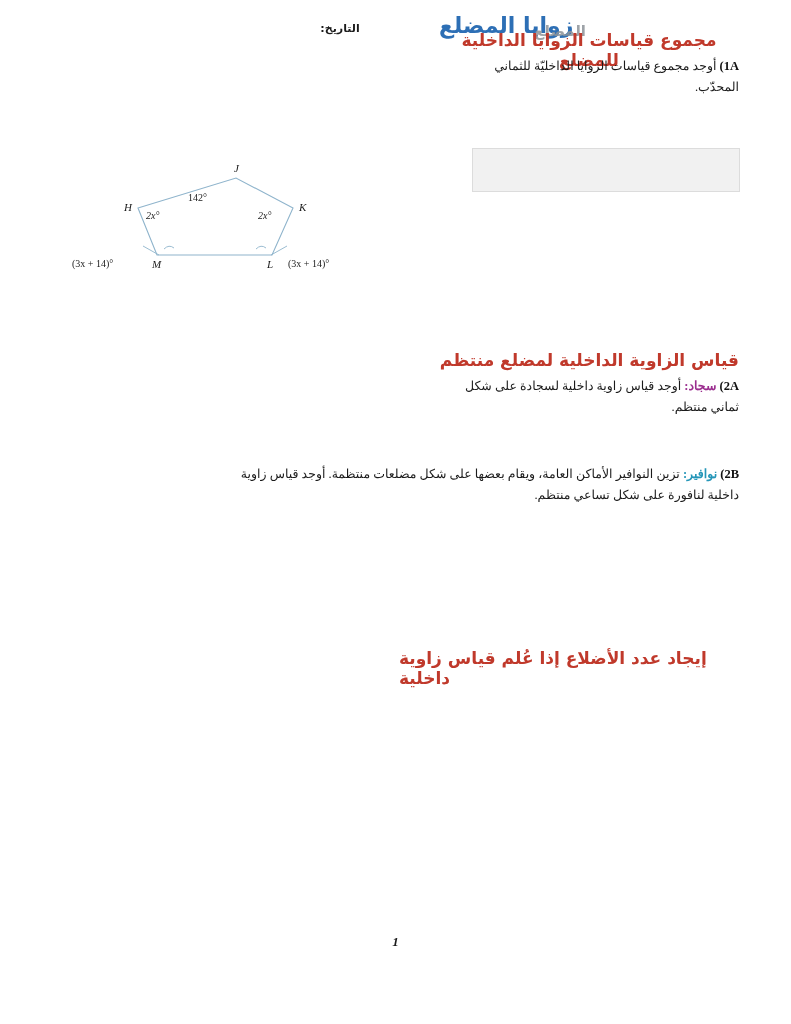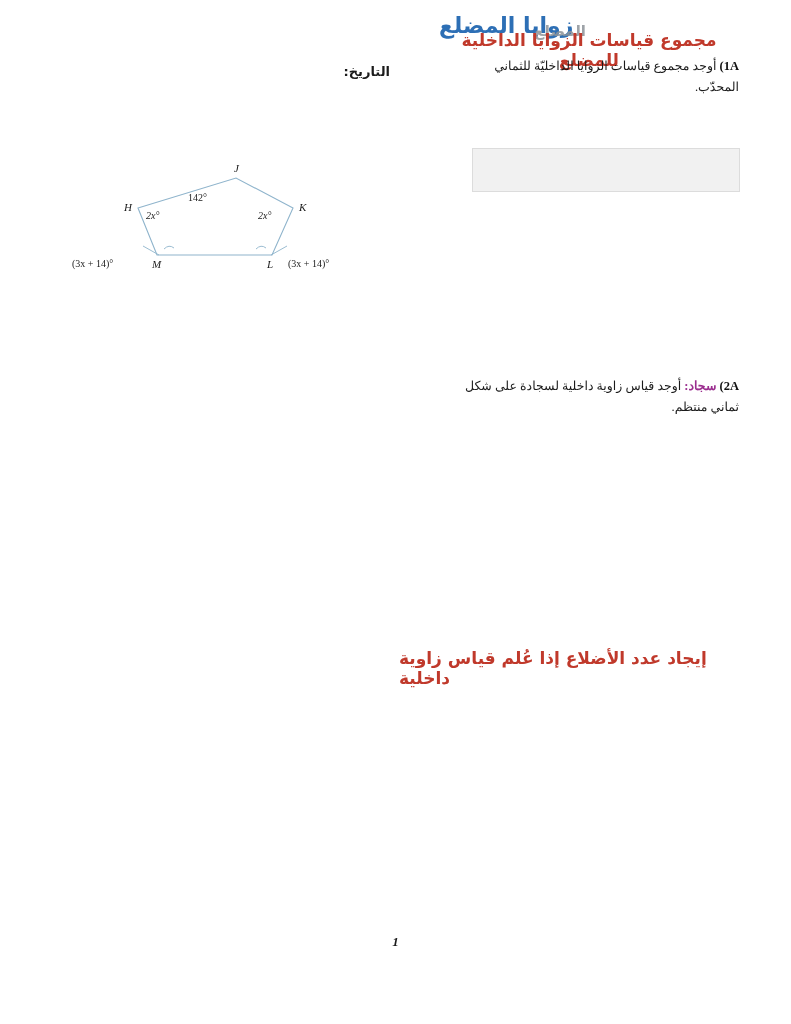--- a/index.html
+++ b/index.html
@@ -19,28 +19,27 @@
     width: 791px;
     height: 1024px;
   }
 
   
   .date-label {
     position: absolute;
     left: 290px;
     top: 22px;
     width: 100px;
-    text-align: right;
-    direction: rtl;
-    font-family: "DejaVu Sans", sans-serif;
-    font-size: 13px;
+    text-align: center;
+    direction: rtl;
+    font-family: "DejaVu Sans", sans-serif;
+    font-size: 11px;
     font-weight: bold;
     color: #1b1b1b;
     letter-spacing: 0px;
-    margin-top: 42px;
   }
   .title-block {
     position: absolute;
     right: 52px;
     top: 14px;
     width: 300px;
     text-align: left;
     direction: rtl;
   }
   .main-title {
@@ -213,26 +212,32 @@
       <text x="64" y="51" font-family="Liberation Serif, serif" font-size="11" font-style="italic" fill="#1b1b1b">H</text>
 
       <text x="128" y="41" font-family="Liberation Serif, serif" font-size="10" fill="#1b1b1b">142°</text>
       <text x="86" y="59" font-family="Liberation Serif, serif" font-size="10" font-style="italic" fill="#1b1b1b">2x°</text>
       <text x="198" y="59" font-family="Liberation Serif, serif" font-size="10" font-style="italic" fill="#1b1b1b">2x°</text>
       <text x="12" y="107" font-family="Liberation Serif, serif" font-size="10" fill="#1b1b1b">(3x + 14)°</text>
       <text x="228" y="107" font-family="Liberation Serif, serif" font-size="10" fill="#1b1b1b">(3x + 14)°</text>
     </svg>
   </div>
 
+  <div class="red-heading head-2">قياس الزاوية الداخلية لمضلع منتظم</div>
 
   <div class="q-text q2a">
     <span class="q-num">2A)</span>
     <span class="kw-magenta">سجاد:</span>
     <span>أوجد قياس زاوية داخلية لسجادة على شكل ثماني منتظم.</span>
   </div>
 
+  <div class="q-text q2b">
+    <span class="q-num">2B)</span>
+    <span class="kw-cyan">نوافير:</span>
+    <span>تزين النوافير الأماكن العامة، ويقام بعضها على شكل مضلعات منتظمة. أوجد قياس زاوية داخلية لنافورة على شكل تساعي منتظم.</span>
+  </div>
 
   <div class="red-heading head-3">إيجاد عدد الأضلاع إذا عُلم قياس زاوية داخلية</div>
 
 
   <div class="page-number">1</div>
 
 </div>
 
 </body></html>

